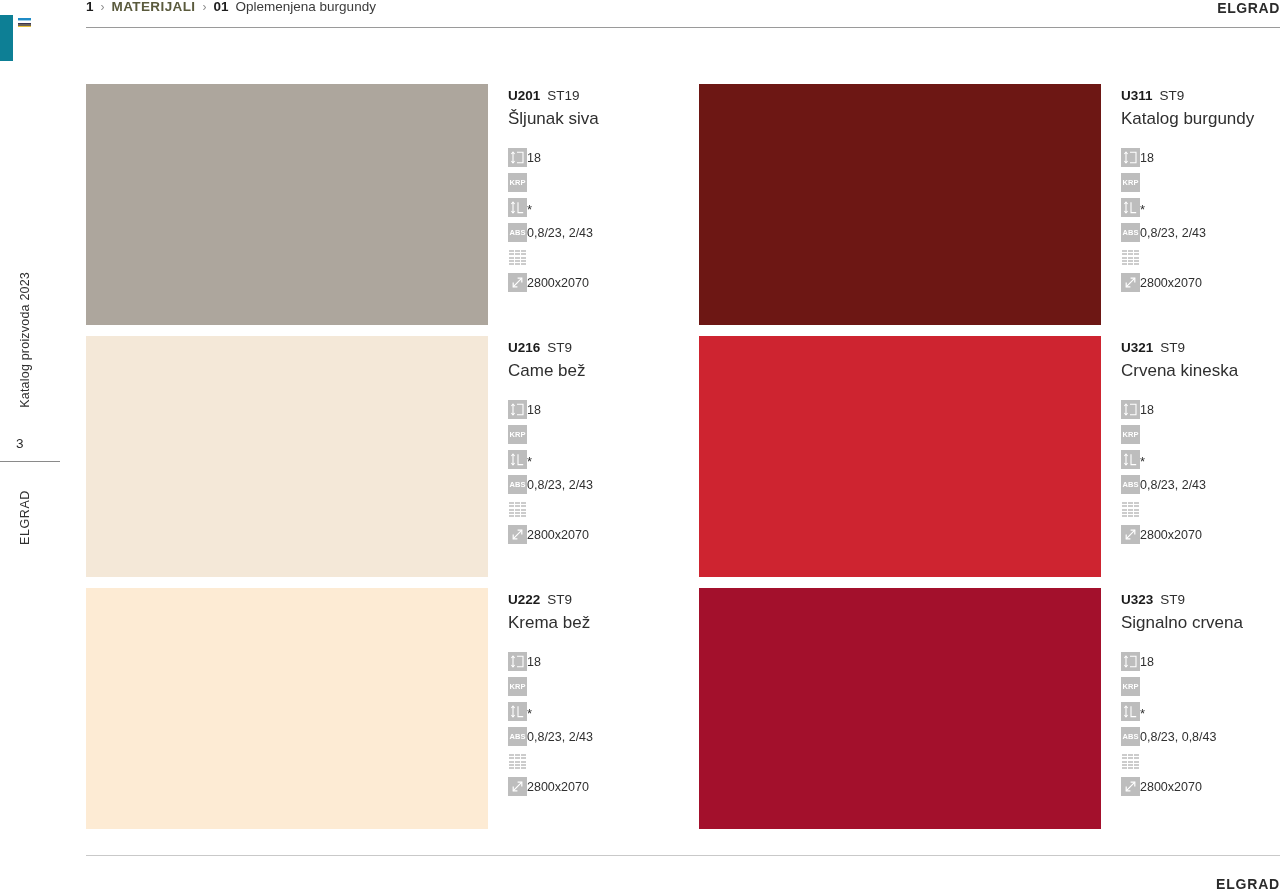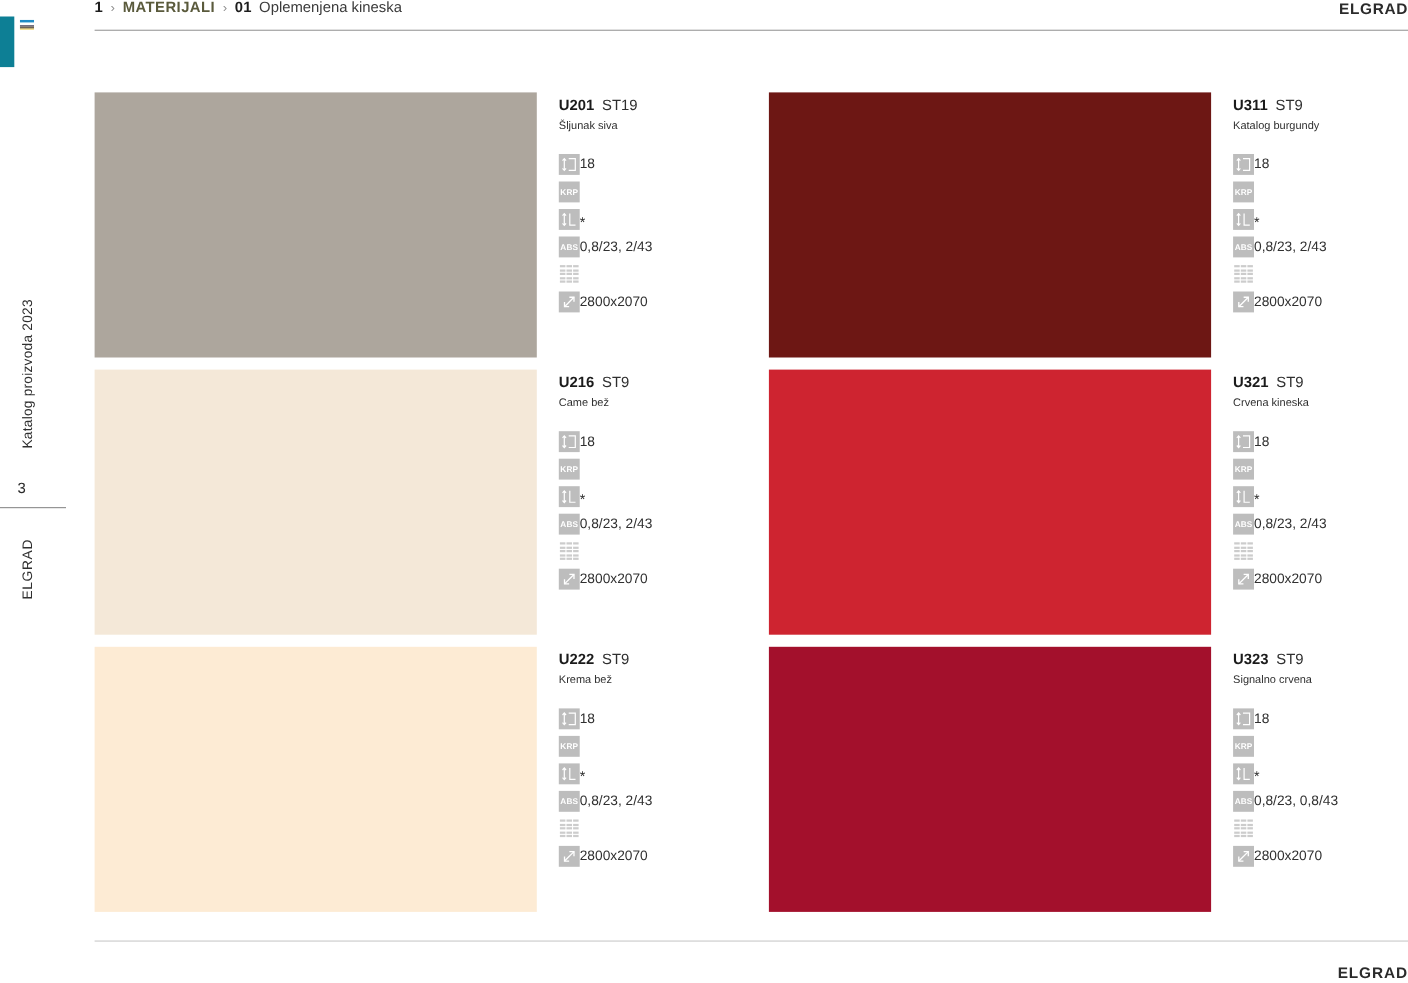--- a/index.html
+++ b/index.html
@@ -99,21 +99,21 @@
     padding-top: 5px;
   }
   .title-line {
     display: flex; align-items: baseline; gap: 7px;
     line-height: 1.1;
   }
   .code { font-weight: bold; font-size: 13.5px; color: #1b1b1b; }
   .finish { font-size: 13.5px; color: #2f2f2f; }
   .name {
     margin-top: 5px;
-    font-size: 10px; color: #2f2f2f;
+    font-size: 17px; color: #2f2f2f;
     line-height: 1.2;
   }
   .specs { margin-top: 16px; }
   .spec {
     display: flex; align-items: center;
     height: 25px;
   }
   .spec-val {
     font-size: 12.5px; color: #303030;
     white-space: nowrap;
@@ -169,21 +169,21 @@
     <div class="vtext vtext-brand">ELGRAD</div>
   </div>
 
   <div class="header">
     <div class="crumbs">
       <span class="crumb-num">1</span>
       <span class="crumb-sep">›</span>
       <span class="crumb-cat">MATERIJALI</span>
       <span class="crumb-sep">›</span>
       <span class="crumb-sub-num">01</span>
-      <span class="crumb-sub">Oplemenjena kineska</span>
+      <span class="crumb-sub">Oplemenjena burgundy</span>
     </div>
     <div class="header-brand">ELGRAD</div>
   </div>
   <div class="header-rule"></div>
 
   <div class="grid" id="grid">
       <div class="card">
         <div class="swatch" style="background: rgb(173, 166, 157);"></div>
         <div class="info">
           <div class="title-line">

